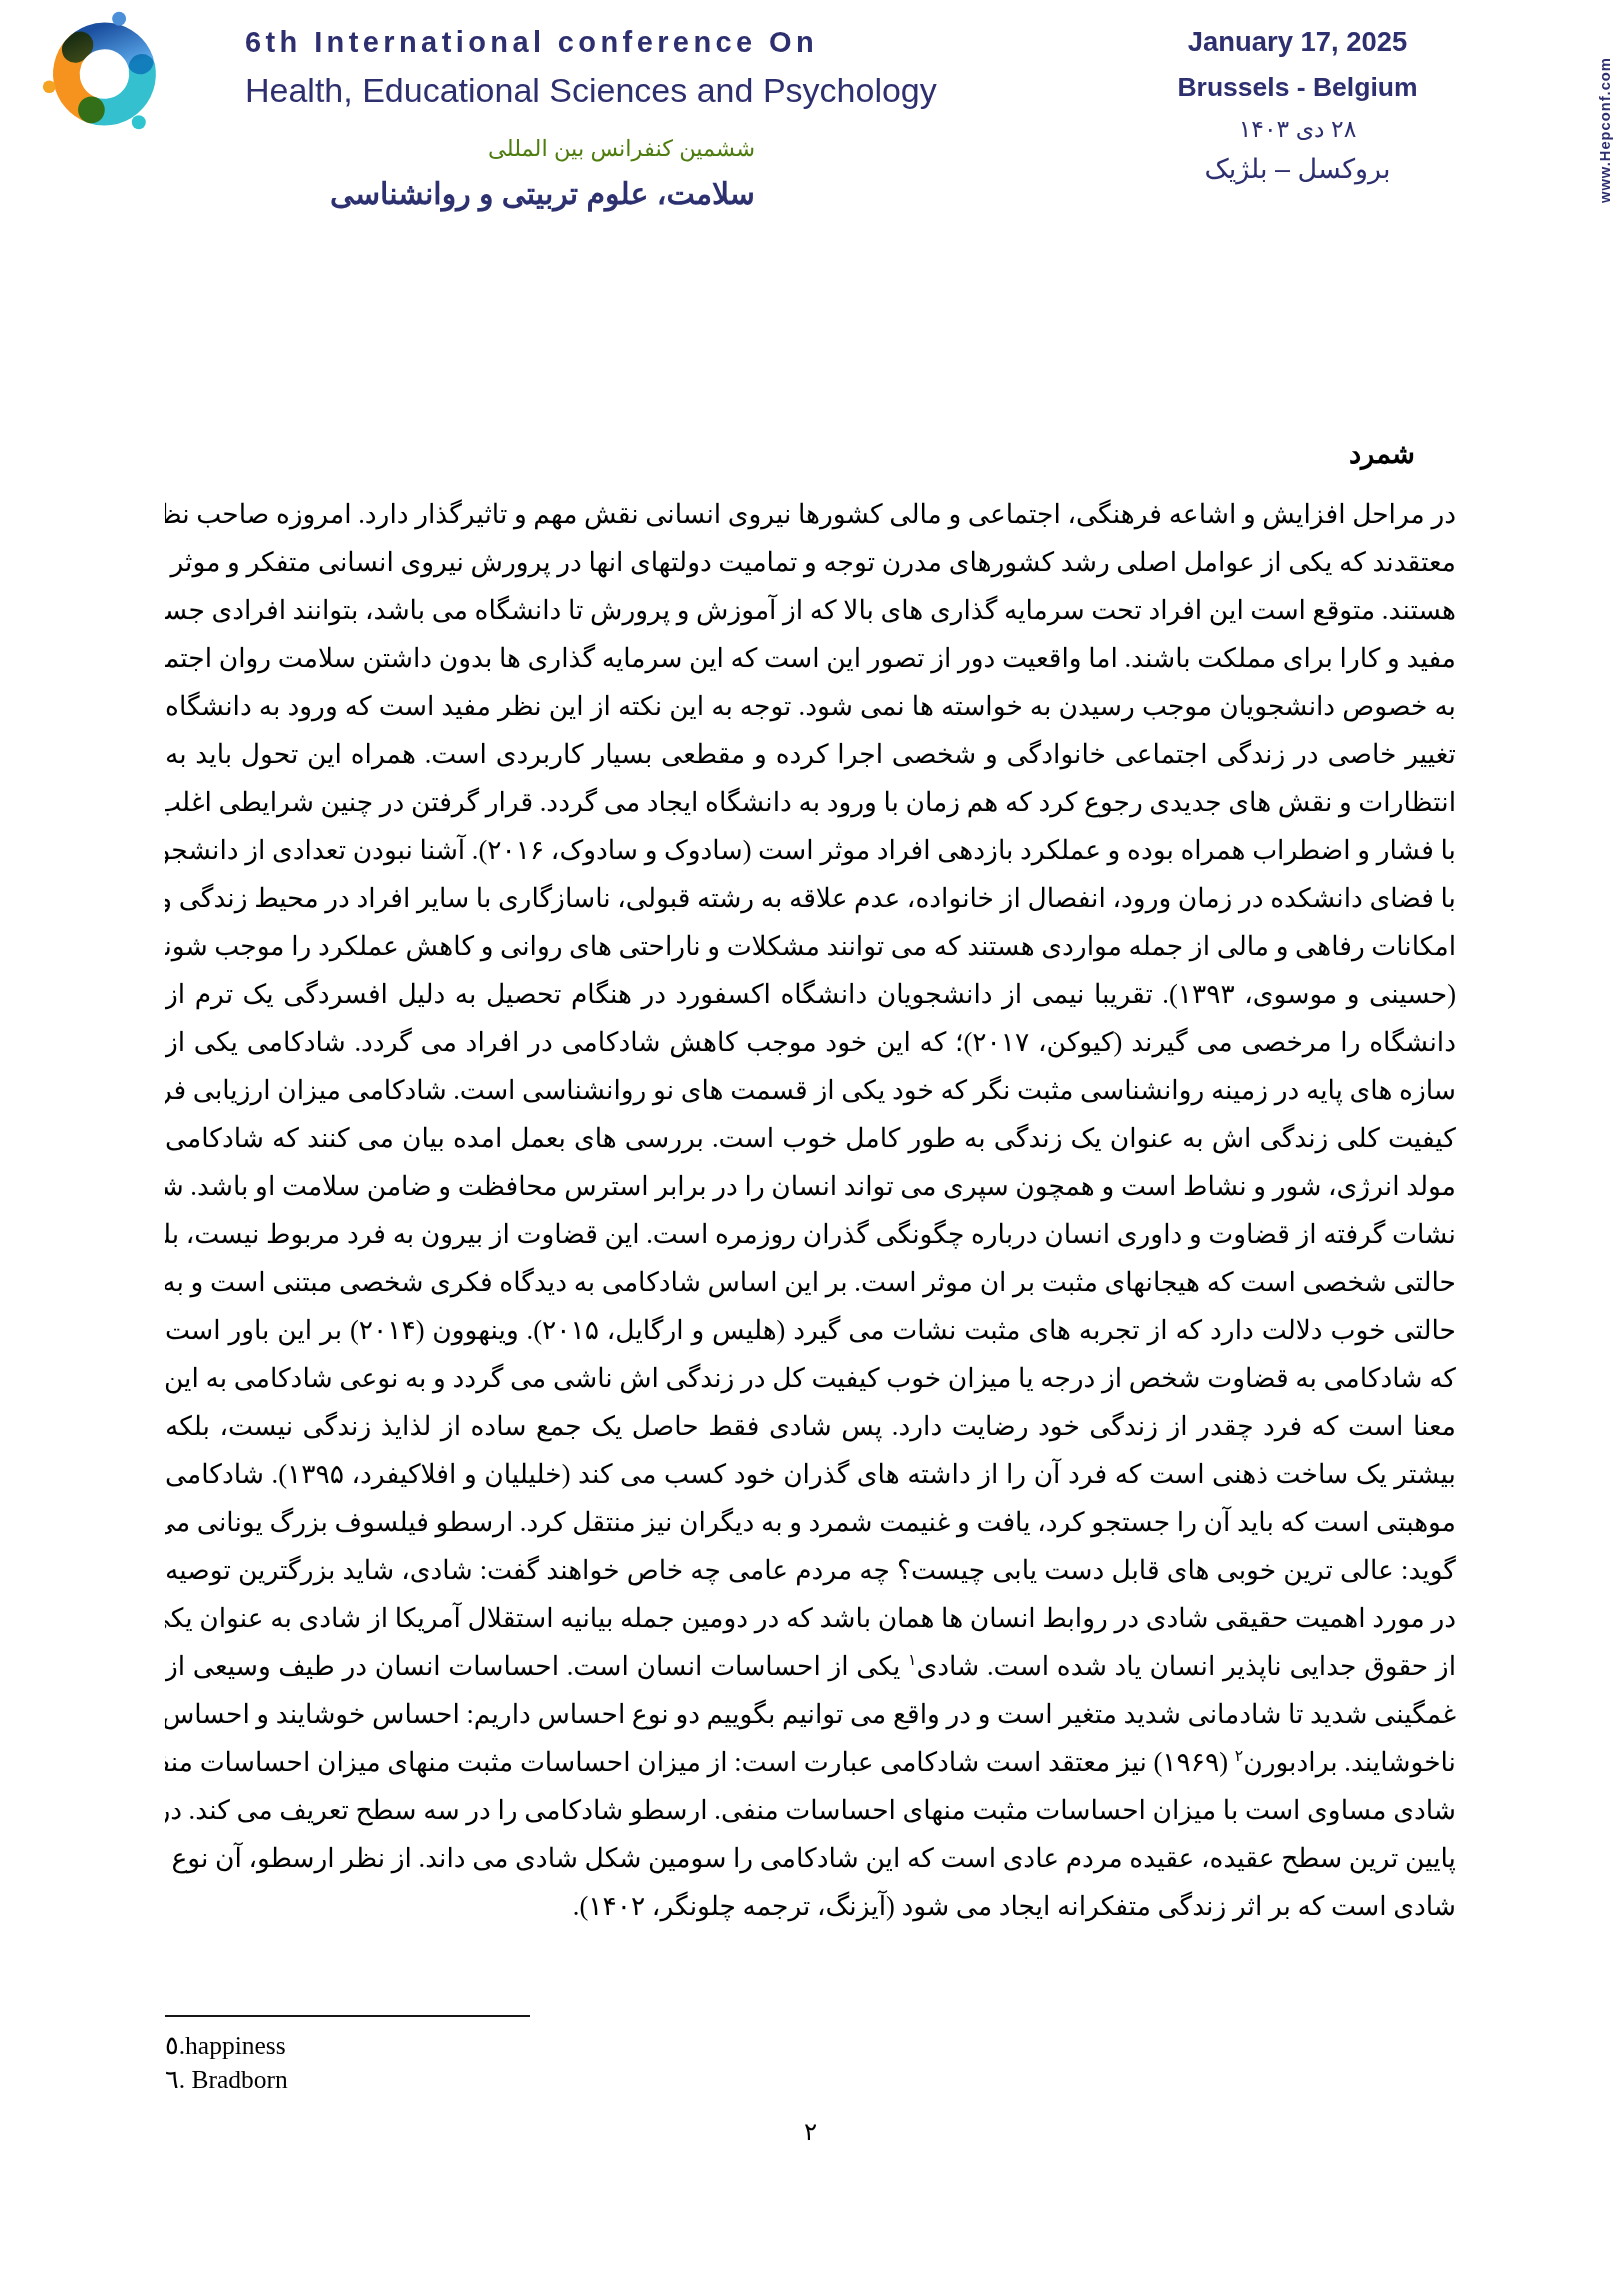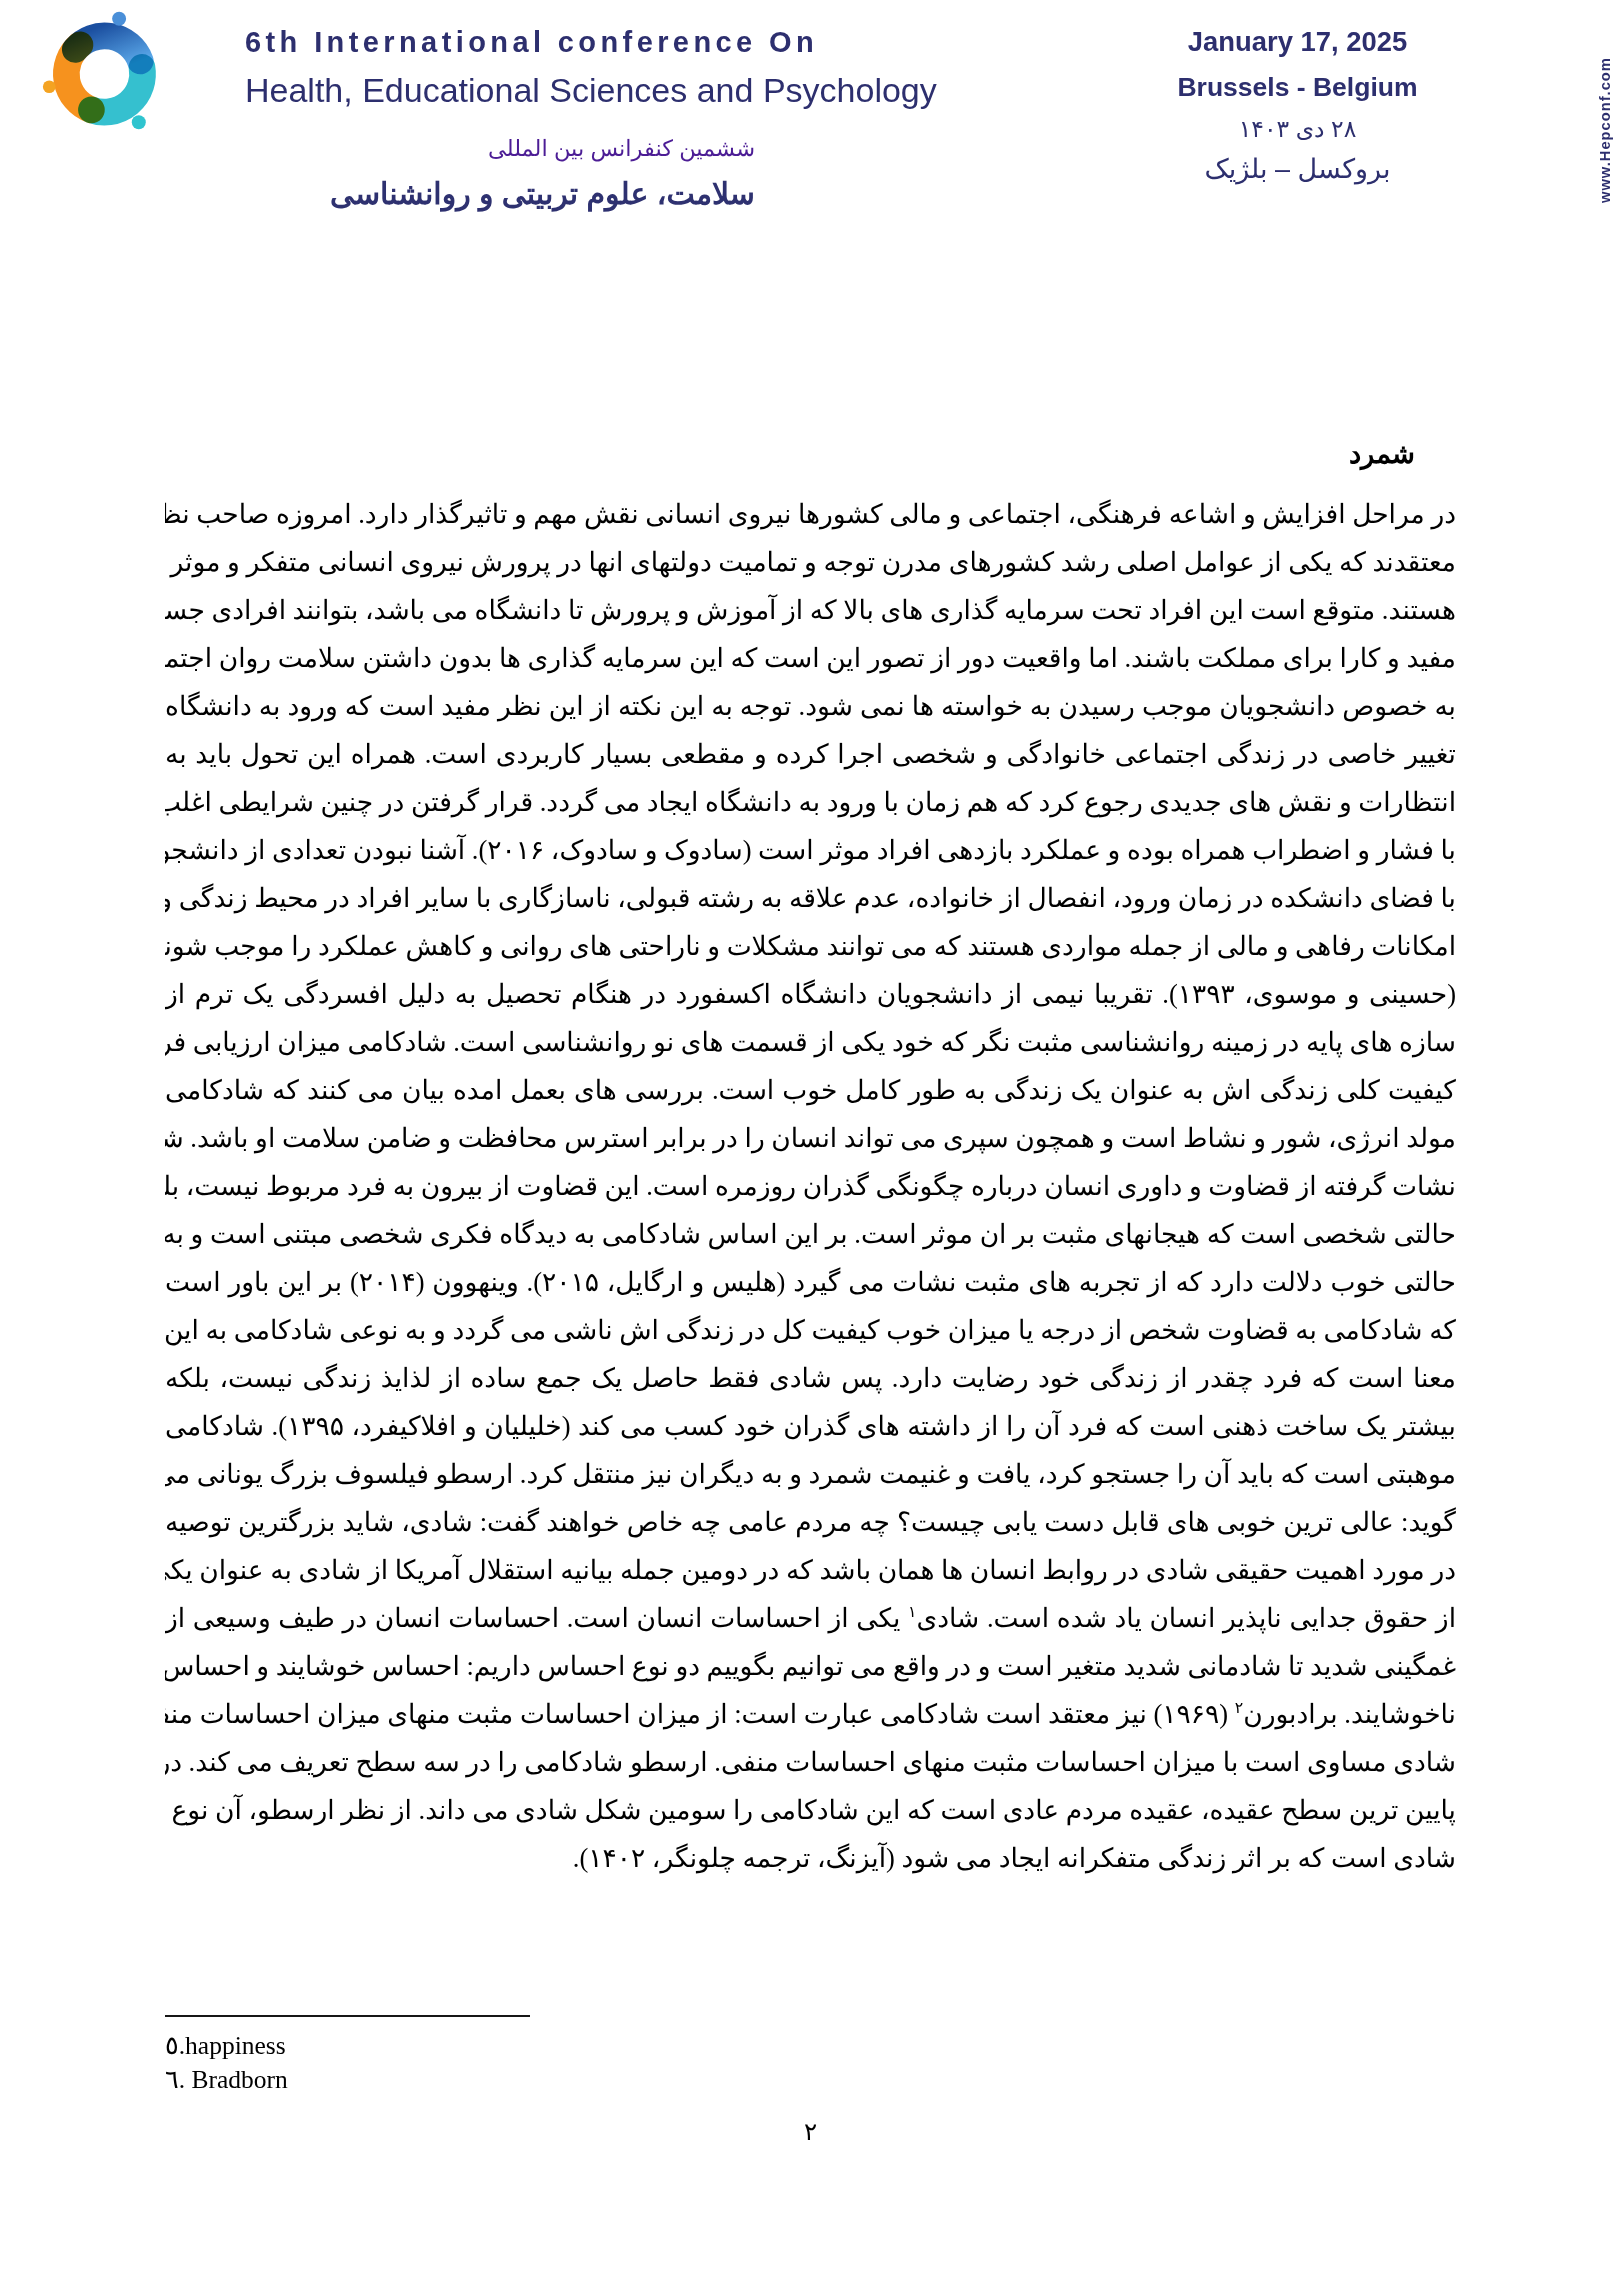--- a/index.html
+++ b/index.html
@@ -37,21 +37,21 @@
     font-weight: 400;
     color: #2d2f6e;
     white-space: nowrap;
   }
   .title-fa-sm {
     position: absolute;
     right: 866px; top: 135px;
     direction: rtl;
     font-size: 22.5px;
     font-weight: 400;
-    color: #4c1d95;
+    color: #4d7c0f;
     white-space: nowrap;
   }
   .title-fa-lg {
     position: absolute;
     right: 866px; top: 176px;
     direction: rtl;
     font-size: 30px;
     font-weight: 700;
     color: #2e3170;
     white-space: nowrap;
@@ -193,20 +193,21 @@
         <div class="line">معتقدند که یکی از عوامل اصلی رشد کشورهای مدرن توجه و تمامیت دولتهای انها در پرورش نیروی انسانی متفکر و موثر می</div>
         <div class="line">هستند. متوقع است این افراد تحت سرمایه گذاری های بالا که از آموزش و پرورش تا دانشگاه می باشد، بتوانند افرادی جسور</div>
         <div class="line">مفید و کارا برای مملکت باشند. اما واقعیت دور از تصور این است که این سرمایه گذاری ها بدون داشتن سلامت روان اجتماع</div>
         <div class="line">به خصوص دانشجویان موجب رسیدن به خواسته ها نمی شود. توجه به این نکته از این نظر مفید است که ورود به دانشگاه</div>
         <div class="line">تغییر خاصی در زندگی اجتماعی خانوادگی و شخصی اجرا کرده و مقطعی بسیار کاربردی است. همراه این تحول باید به</div>
         <div class="line">انتظارات و نقش های جدیدی رجوع کرد که هم زمان با ورود به دانشگاه ایجاد می گردد. قرار گرفتن در چنین شرایطی اغلب</div>
         <div class="line">با فشار و اضطراب همراه بوده و عملکرد بازدهی افراد موثر است (سادوک و سادوک، ۲۰۱۶). آشنا نبودن تعدادی از دانشجویان</div>
         <div class="line">با فضای دانشکده در زمان ورود، انفصال از خانواده، عدم علاقه به رشته قبولی، ناسازگاری با سایر افراد در محیط زندگی و عدم</div>
         <div class="line">امکانات رفاهی و مالی از جمله مواردی هستند که می توانند مشکلات و ناراحتی های روانی و کاهش عملکرد را موجب شوند</div>
         <div class="line">(حسینی و موسوی، ۱۳۹۳). تقریبا نیمی از دانشجویان دانشگاه اکسفورد در هنگام تحصیل به دلیل افسردگی یک ترم از</div>
+        <div class="line">دانشگاه را مرخصی می گیرند (کیوکن، ۲۰۱۷)؛ که این خود موجب کاهش شادکامی در افراد می گردد.  شادکامی یکی از</div>
         <div class="line">سازه های پایه در زمینه روانشناسی مثبت نگر که خود یکی از قسمت های نو روانشناسی است. شادکامی میزان ارزیابی فرد از</div>
         <div class="line">کیفیت کلی زندگی اش به عنوان یک زندگی به طور کامل خوب است. بررسی های بعمل امده بیان می کنند که شادکامی</div>
         <div class="line">مولد انرژی، شور و نشاط است و همچون سپری می تواند انسان را در برابر استرس محافظت و ضامن سلامت او باشد. شادکامی</div>
         <div class="line">نشات گرفته از قضاوت و داوری انسان درباره چگونگی گذران روزمره است. این قضاوت از بیرون به فرد مربوط نیست، بلکه</div>
         <div class="line">حالتی شخصی است که هیجانهای مثبت بر ان موثر است. بر این اساس شادکامی به دیدگاه فکری شخصی مبتنی است و به</div>
         <div class="line">حالتی خوب دلالت دارد که از تجربه های مثبت نشات می گیرد (هلیس و ارگایل، ۲۰۱۵). وینهوون (۲۰۱۴)  بر این باور است</div>
         <div class="line">که شادکامی به قضاوت شخص از درجه یا میزان خوب کیفیت کل در زندگی اش ناشی می گردد و به نوعی شادکامی به این</div>
         <div class="line">معنا است که فرد چقدر از زندگی خود رضایت دارد. پس  شادی فقط حاصل یک جمع ساده از لذایذ زندگی نیست، بلکه</div>
         <div class="line">بیشتر یک ساخت ذهنی است که فرد آن را از داشته های گذران خود کسب می کند (خلیلیان و افلاکیفرد،  ۱۳۹۵). شادکامی</div>
         <div class="line">موهبتی است که باید آن را جستجو کرد، یافت و غنیمت شمرد و به دیگران نیز منتقل کرد. ارسطو فیلسوف بزرگ یونانی می</div>

